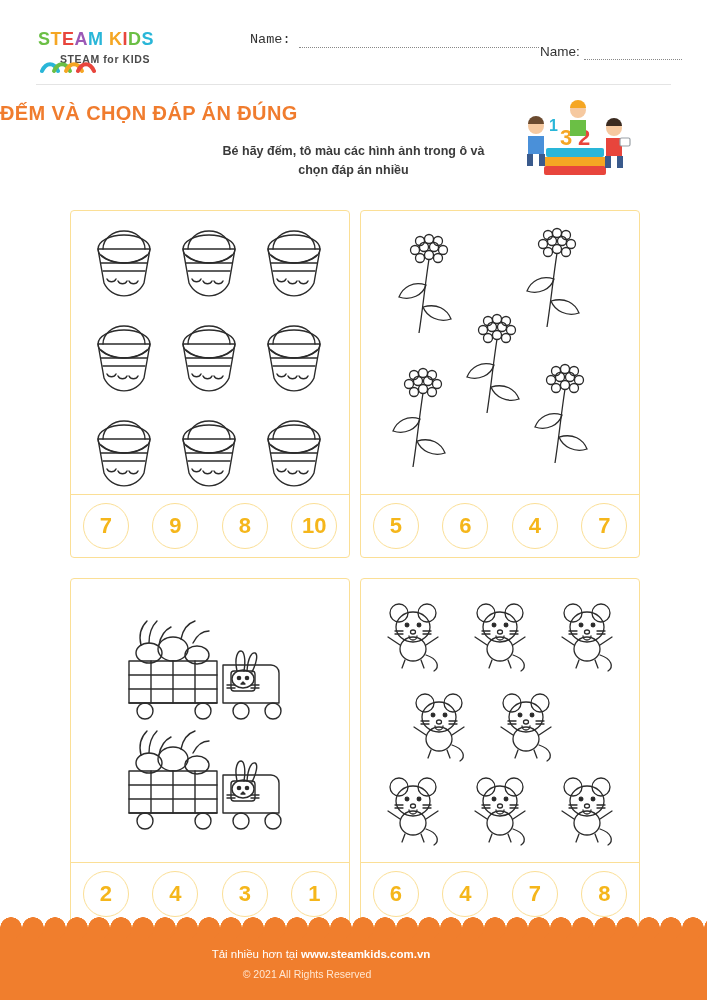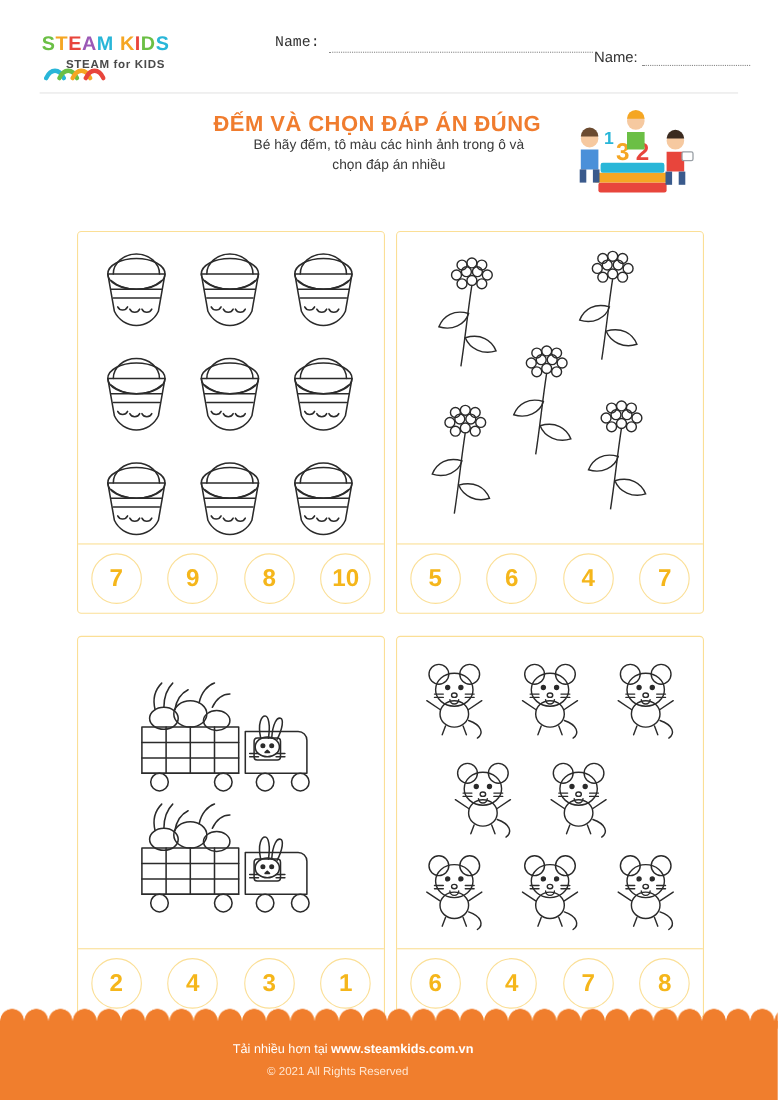--- a/index.html
+++ b/index.html
@@ -36,26 +36,26 @@
   .name-label { font-size:13.5px; color:#333; }
   .dotline { display:inline-block; border-bottom:1px dotted #888; }
   .date-row {
     position:absolute; left:540px; top:44px; font-size:13.5px; color:#333;
   }
   .hr-top {
     position:absolute; left:36px; top:84px; width:635px; height:1px; background:#e4e4e4;
   }
   
   .title {
-    position:absolute; left:0; top:102px; width:686px; text-align:center;
+    position:absolute; left:0; top:102px; width:686px; text-align:left;
     color:#f07c2e; font-size:20px; font-weight:bold; letter-spacing:0.4px;
   }
   .subtitle {
-    position:absolute; left:0; top:122px; width:707px; text-align:center;
-    color:#3a3a3a; font-size:12.5px; line-height:1.55;
+    position:absolute; left:0; top:142px; width:707px; text-align:center;
+    color:#3a3a3a; font-size:12.5px; line-height:1.55;font-weight:bold;
   }
   .kids-art { position:absolute; left:516px; top:88px; width:120px; height:100px; }
   
   .box {
     position:absolute;
     border:1.6px solid #fbdf96;
     border-radius:4px;
     background:#ffffff;
   }
   .box .art {

